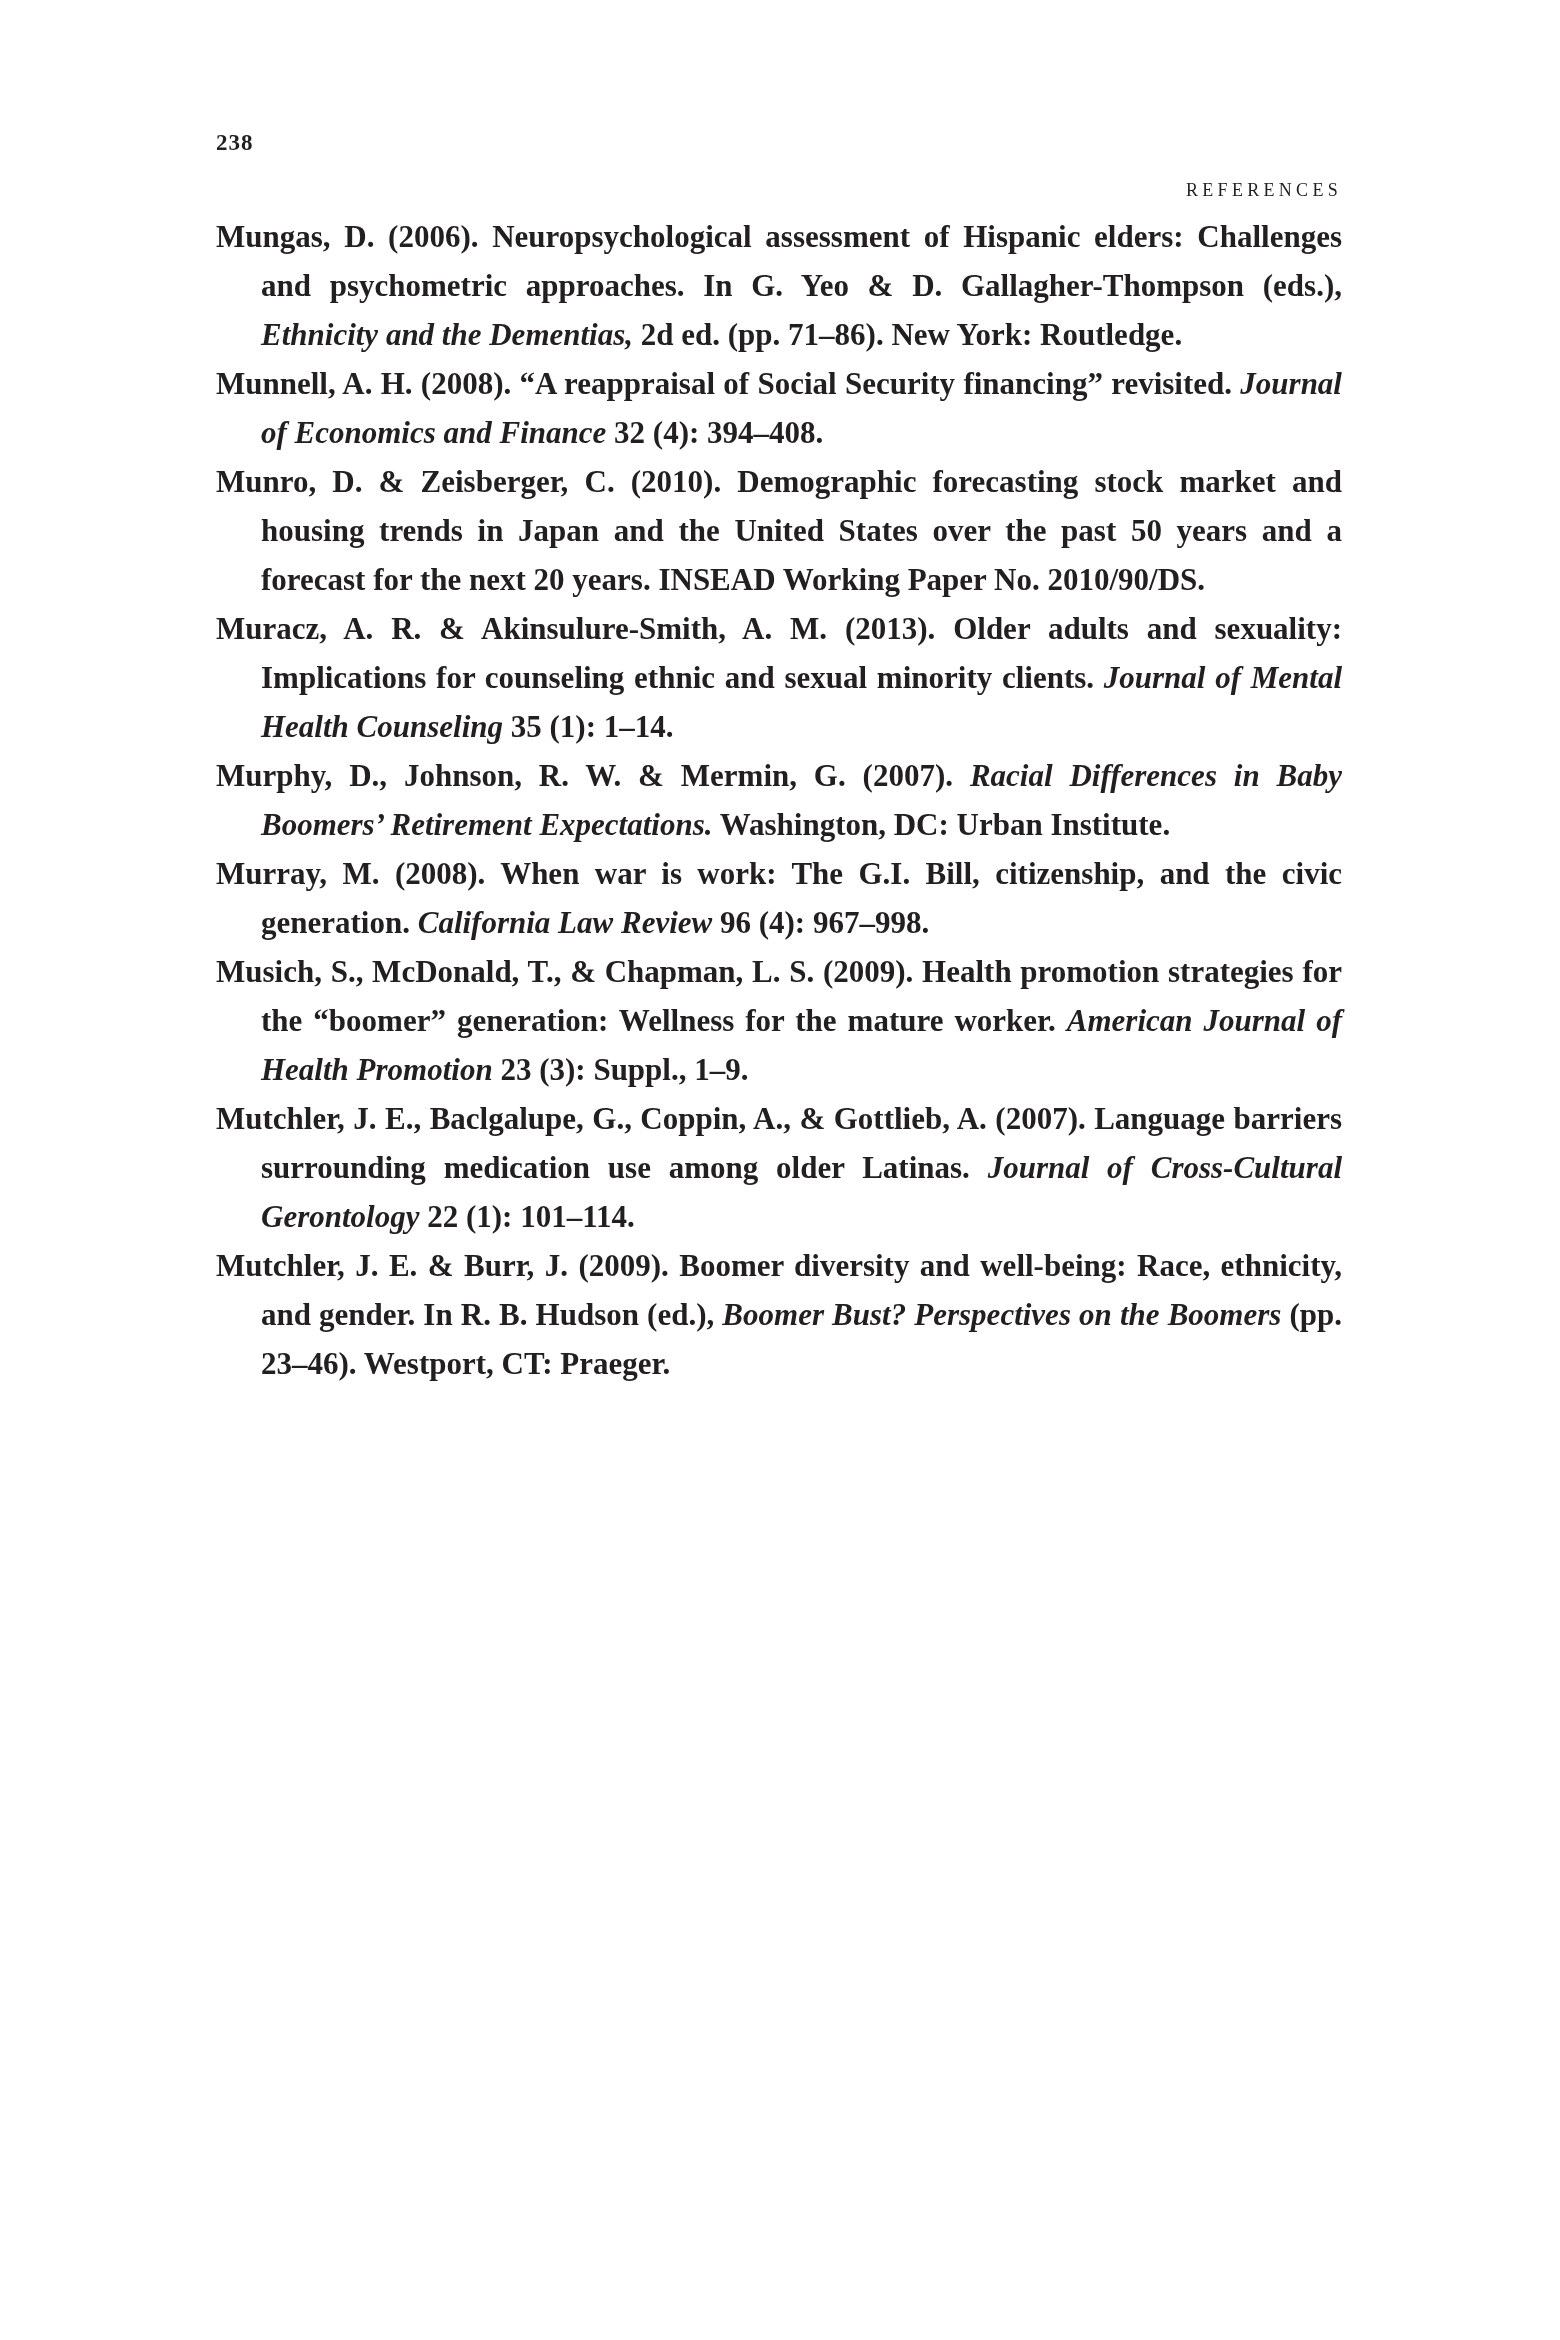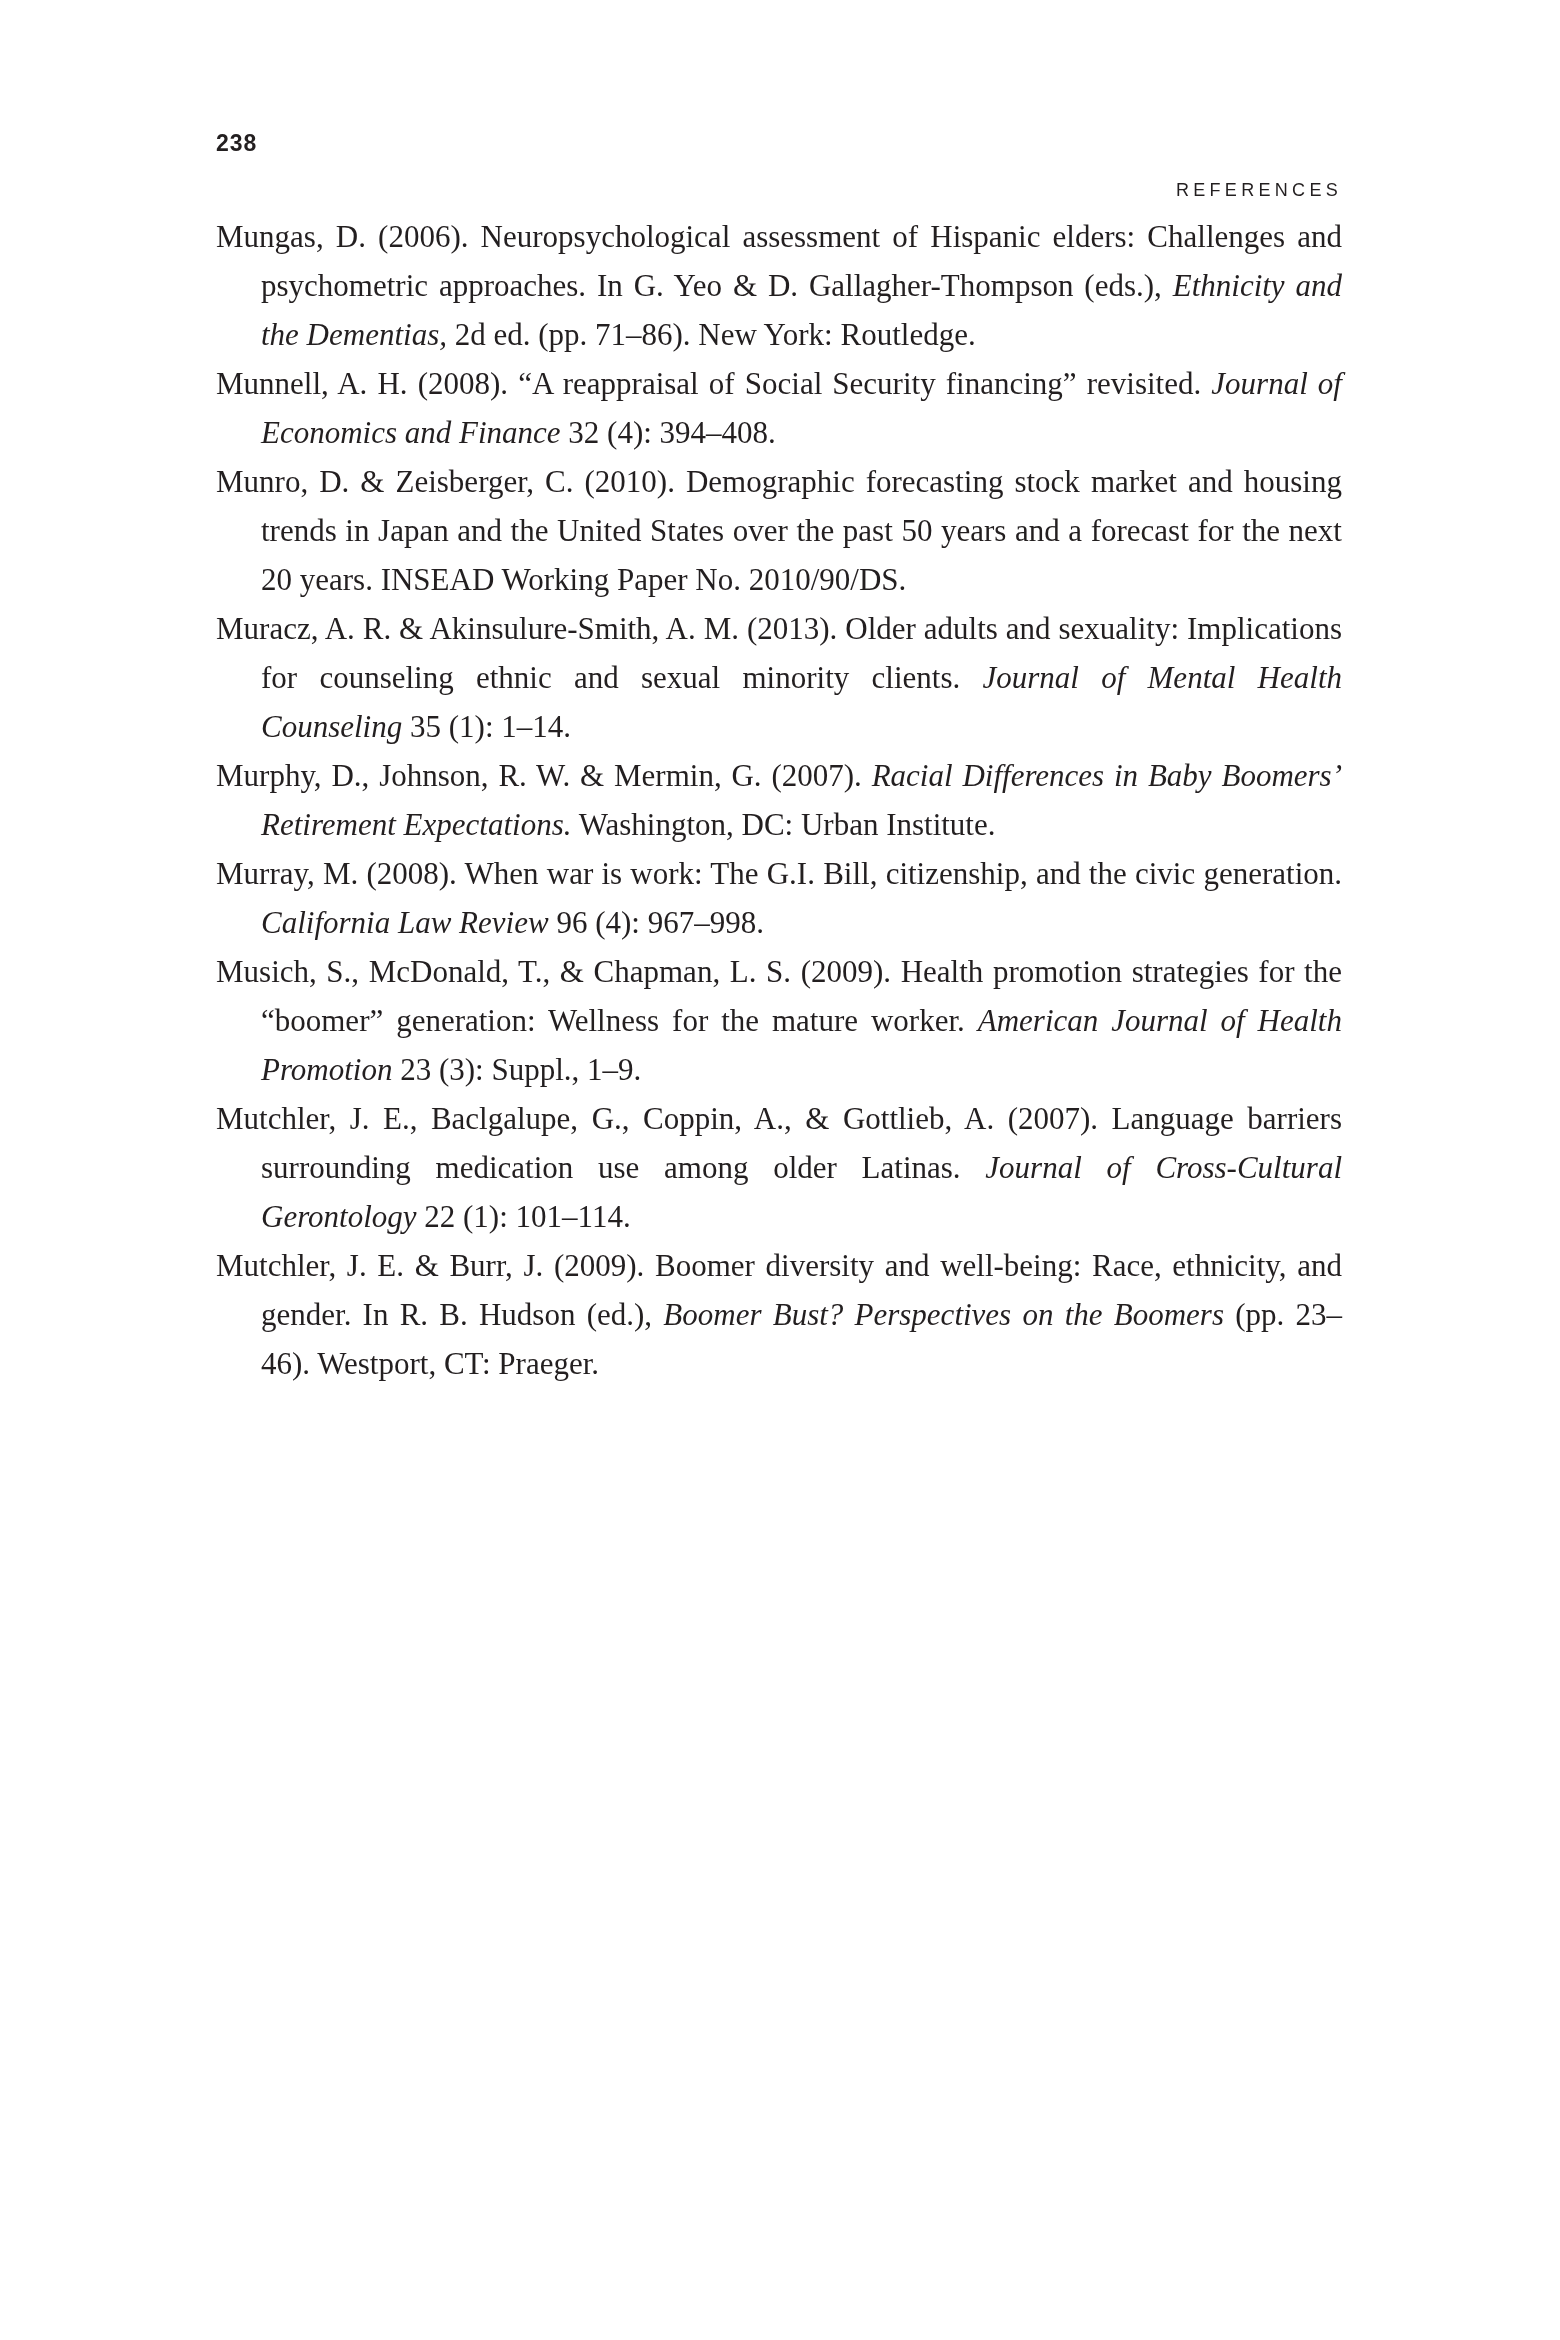--- a/index.html
+++ b/index.html
@@ -1,25 +1,25 @@
 <!DOCTYPE html>
 <html><head>
 <meta charset="utf-8">
 <style>
   html, body { margin: 0; padding: 0; background: #ffffff; }
   body { width: 1561px; height: 2341px; position: relative; overflow: hidden; }
   .page { position: absolute; left: 0; top: 0; width: 1561px; height: 2341px; background: #fff; color: #231f20; }
   .running-head { position: absolute; top: 130px; left: 216px; width: 1126px; height: 29px;
-    font-family: Liberation Sans, sans-serif; color: #231f20; }
+    font-family: Liberation Serif, serif; color: #231f20; }
   .folio { position: absolute; left: 0; top: 0; font-size: 23px; font-weight: bold; letter-spacing: 1px; }
   .section-title { position: absolute; right: 0; top: 1.9px; font-size: 18px; letter-spacing: 4.3px; margin-top: 48px; }
   .refs { position: absolute; top: 212px; left: 216px; width: 1126px;
     font-family: "Liberation Serif", "DejaVu Serif", serif; font-size: 31px; line-height: 49px;
     text-align: justify; }
-  .ref { margin: 0; padding-left: 45px; text-indent: -45px; hyphens: manual; }
+  .ref { margin: 0; padding-left: 45px; text-indent: -45px; hyphens: manual; font-weight: bold; }
   .ref em { font-style: italic; }
 </style>
 </head>
 <body>
 
 <div class="page">
   <div class="running-head">
     <span class="folio">238</span>
     <span class="section-title">REFERENCES</span>
   </div>

